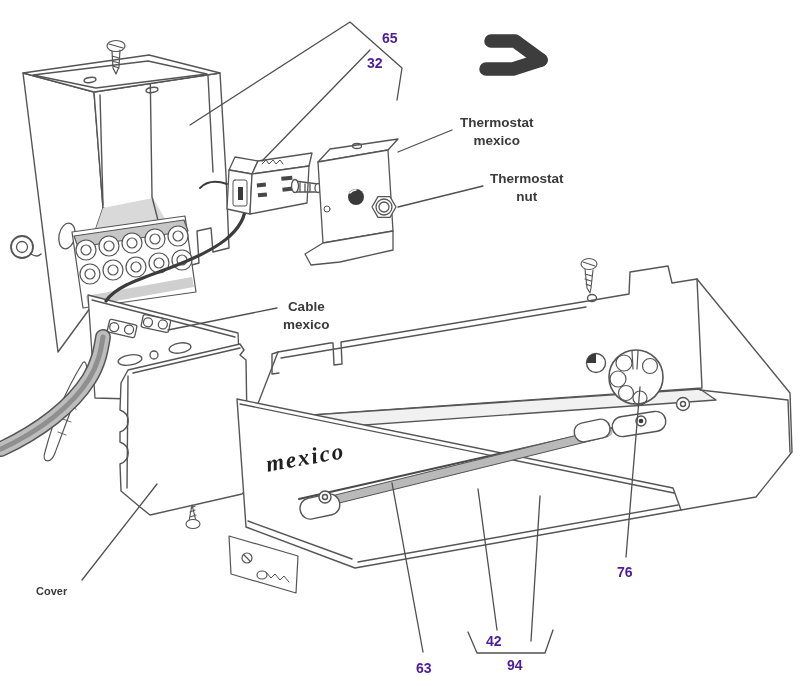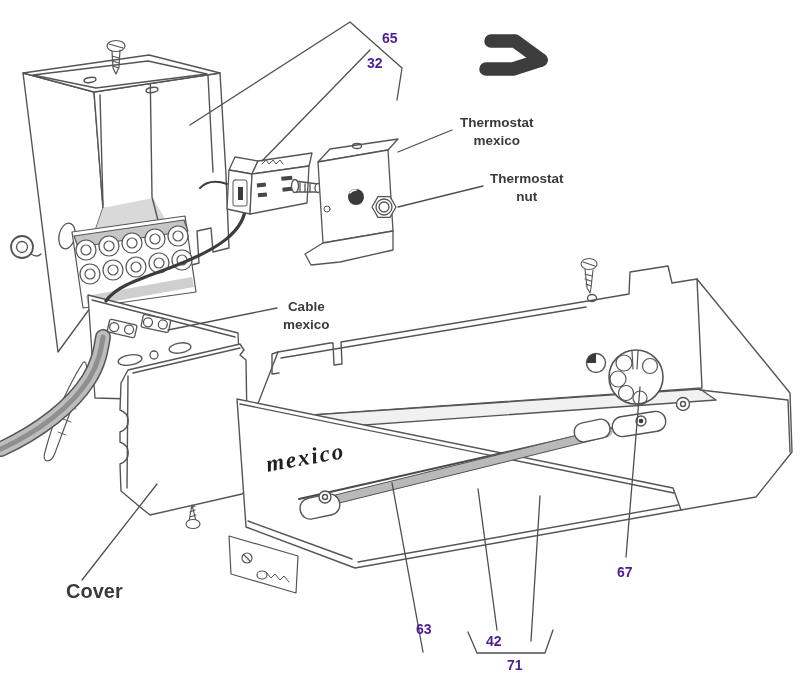--- a/index.html
+++ b/index.html
@@ -215,32 +215,32 @@
   <g stroke="#3d3d3d" stroke-width="13.5" fill="none">
     <path d="M491,41 L515,41 L541,60"></path>
     <path d="M486,69 L513,69 L541,60"></path>
   </g>
 </svg>
 
 <div id="mexico">mexico</div>
 
 <div class="num" style="left:382px;top:30px">65</div>
 <div class="num" style="left:367px;top:55px">32</div>
-<div class="num" style="left:416px;top:621px">63</div>
-<div class="num" style="left:617px;top:564px">67</div>
-<div class="num" style="left:507px;top:657px">71</div>
+<div class="num" style="left:416px;top:660px">63</div>
+<div class="num" style="left:617px;top:564px">76</div>
+<div class="num" style="left:507px;top:657px">94</div>
 <div class="num" style="left:486px;top:633px">42</div>
 
 <div class="lbl" style="left:460px;top:114px">
   <span>Thermostat</span>
   <span>mexico</span>
 </div>
 <div class="lbl" style="left:490px;top:170px">
   <span>Thermostat</span>
   <span>nut</span>
 </div>
 <div class="lbl" style="left:283px;top:298px">
   <span>Cable</span>
   <span>mexico</span>
 </div>
-<div class="lbl" style="left:66px;top:583px;font-size:20px">Cover</div>
+<div class="lbl" style="left:36px;top:583px;font-size:11px">Cover</div>
 
 </div>
 
 </body></html>

